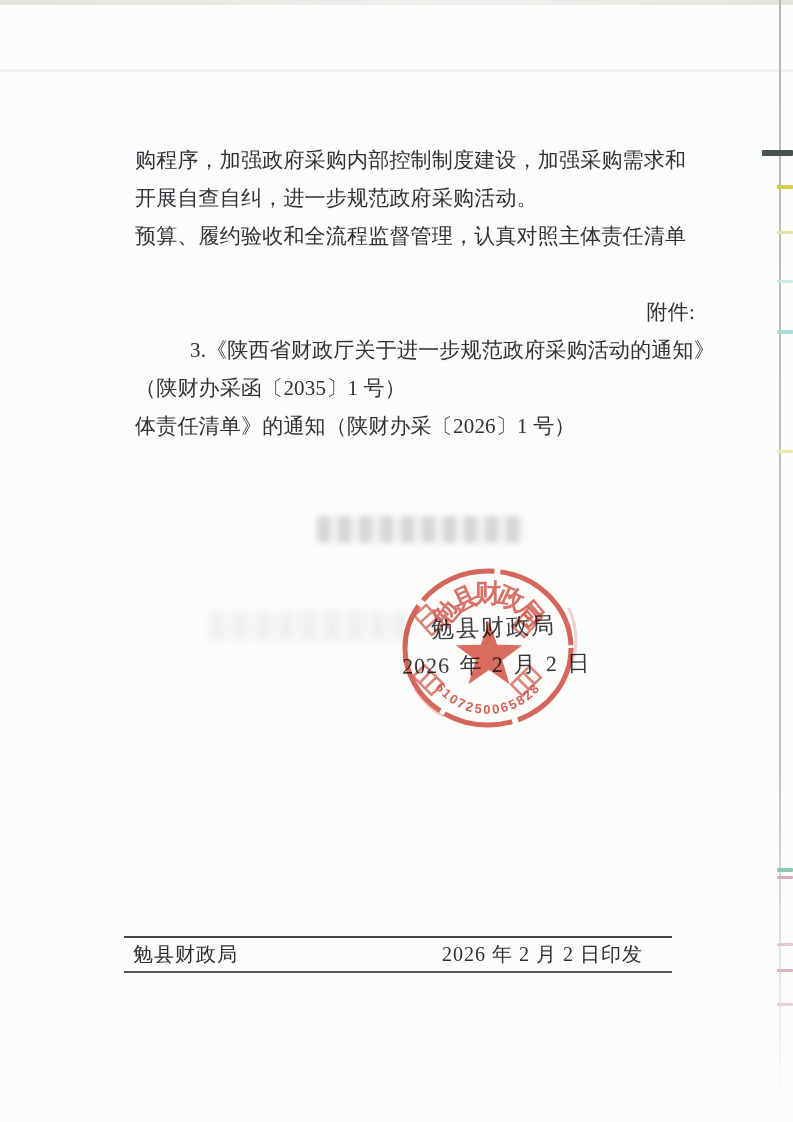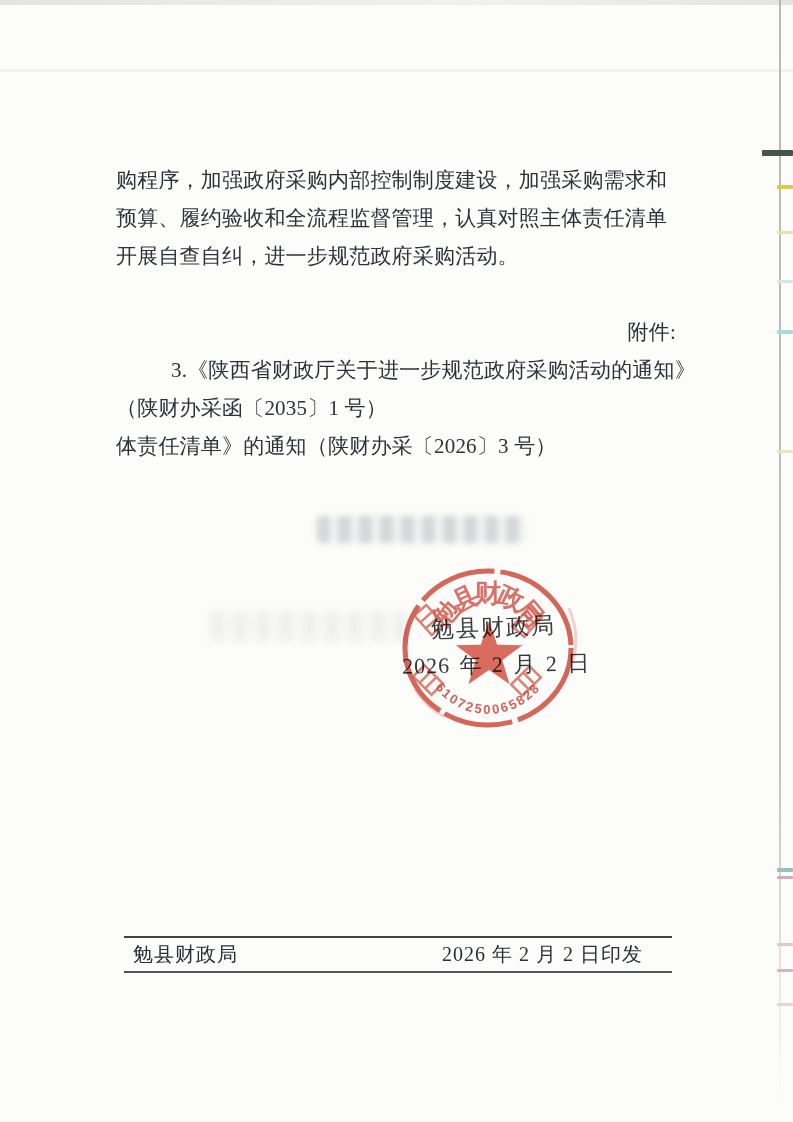--- a/index.html
+++ b/index.html
@@ -19,21 +19,21 @@
   .edge-line{position:absolute;top:0;left:779px;width:2px;height:1104px;background:linear-gradient(180deg,#b9b9b1,#c3c3bb 70%,rgba(195,195,187,0));}
   .tick{position:absolute;left:777px;width:16px;border-radius:1px;}
   .bleed{position:absolute;border-radius:5px;pointer-events:none;}
   .bleed-1{left:317px;top:516px;width:210px;height:27px;
     background:repeating-linear-gradient(90deg,rgba(118,124,136,.30) 0 13px,rgba(118,124,136,.05) 13px 21px);
     filter:blur(3px);}
   .bleed-2{left:210px;top:611px;width:200px;height:30px;
     background:repeating-linear-gradient(90deg,rgba(138,144,152,.17) 0 14px,rgba(138,144,152,.04) 14px 23px);
     filter:blur(4px);opacity:.7;}
   
-  .textblock{position:absolute;left:116px;top:141px;width:560px;margin-top:20px;}
+  .textblock{position:absolute;left:135px;top:141px;width:560px;}
   .tline{
     height:38px;line-height:38px;
     font-size:21px;letter-spacing:.2px;
     white-space:nowrap;
   }
   .tline.blank{visibility:hidden;}
   .ind-label{padding-left:41px;text-align:right;}
   .ind-num{padding-left:55px;}
   
   .sig-issuer{
@@ -76,27 +76,27 @@
   <div class="tick" style="top:330px;height:4px;background:#a8dcda;"></div>
   <div class="tick" style="top:450px;height:3px;background:#ece6ab;"></div>
   <div class="tick" style="top:868px;height:4px;background:#8ec7b5;"></div>
   <div class="tick" style="top:876px;height:3px;background:#d9a8c4;"></div>
   <div class="tick" style="top:943px;height:3px;background:#e7c3d4;"></div>
   <div class="tick" style="top:969px;height:3px;background:#dbb0ca;"></div>
   <div class="tick" style="top:1003px;height:3px;background:#eccfdc;"></div>
 
   <div class="textblock">
     <div class="tline">购程序，加强政府采购内部控制制度建设，加强采购需求和</div>
+    <div class="tline">开展自查自纠，进一步规范政府采购活动。</div>
     <div class="tline">预算、履约验收和全流程监督管理，认真对照主体责任清单</div>
-    <div class="tline">开展自查自纠，进一步规范政府采购活动。</div>
     <div class="tline blank">&nbsp;</div>
     <div class="tline ind-label">附件:</div>
     <div class="tline ind-num">3.《陕西省财政厅关于进一步规范政府采购活动的通知》</div>
     <div class="tline">（陕财办采函〔2035〕1 号）</div>
-    <div class="tline">体责任清单》的通知（陕财办采〔2026〕3 号）</div>
+    <div class="tline">体责任清单》的通知（陕财办采〔2026〕1 号）</div>
   </div>
 
   <div class="bleed bleed-1"></div>
   <div class="bleed bleed-2"></div>
 
   <div class="sig-issuer">勉县财政局</div>
   <div class="sig-date">2026 年 2 月 2 日</div>
 
   <svg class="seal" viewBox="0 0 190 180" xmlns="http://www.w3.org/2000/svg">
     <defs>

